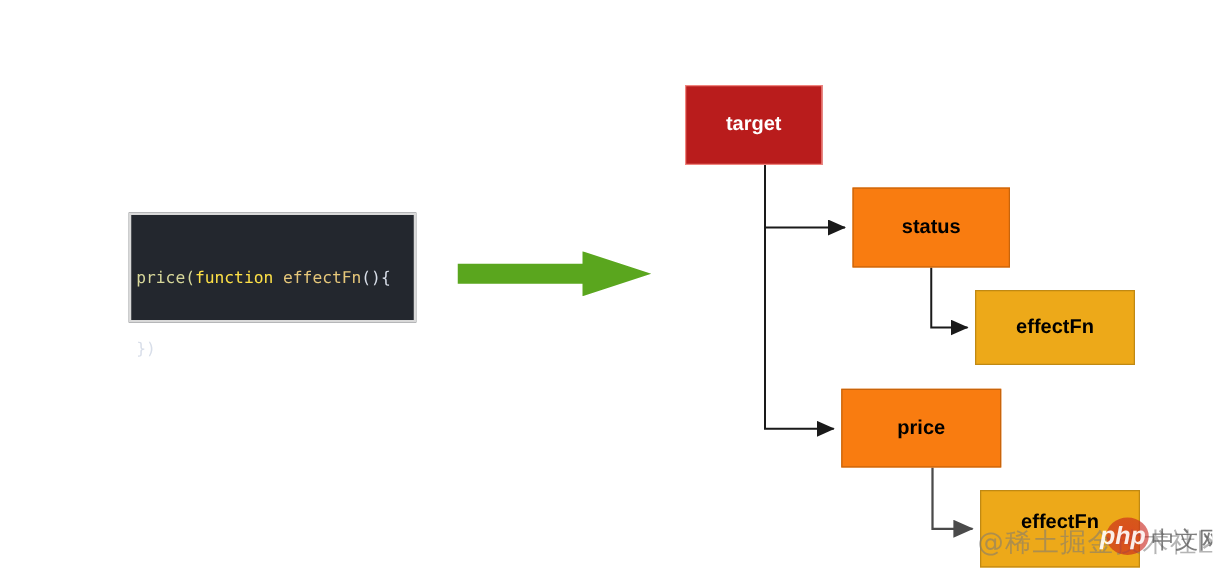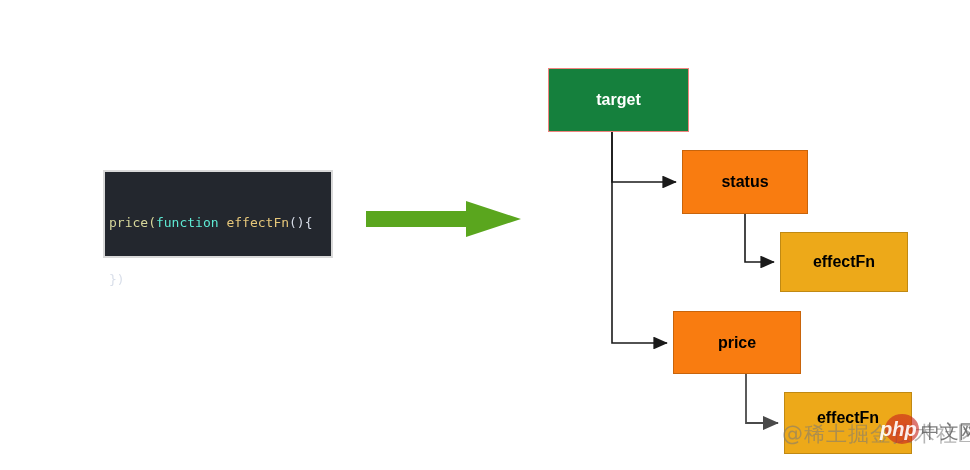--- a/index.html
+++ b/index.html
@@ -34,21 +34,21 @@
     padding: 3px 0 0 2px;
     box-sizing: border-box;
     white-space: pre;
     letter-spacing: 0px;
   }
   .code-line {
     height: 19px;
     padding-left: 2px;
   }
   .tok-fn-call { color: #d7d79a; }
-  .tok-kw      { color: #5eead4; margin-top: 32px; }
+  .tok-kw      { color: #fde047; margin-top: 32px; }
   .tok-fnname  { color: #e6c77a; }
   .tok-punc    { color: #d8dee9; }
   .tok-ident   { color: #79c0e8; }
   .tok-dot     { color: #b9c4cf; }
   .tok-prop    { color: #79c0e8; }
   .indent      { display: inline-block; width: 16px; }
 
   
   .green-arrow {
     position: absolute;
@@ -64,22 +64,22 @@
     box-sizing: border-box;
     display: flex;
     align-items: center;
     justify-content: center;
     font-weight: bold;
     font-size: 16px;
     font-family: "Liberation Sans", sans-serif;
     border: 1px solid rgba(0,0,0,0.18);
   }
   .node-target {
-    left: 548px; top: 68px; width: 141px; height: 64px;
-    background: #15803d;
+    left: 548px; top: 68px; width: 110px; height: 64px;
+    background: #b91c1c;
     color: #ffffff;
     border-color: #f0847e;
   }
   .node-status {
     left: 682px; top: 150px; width: 126px; height: 64px;
     background: #f97c10;
     color: #000000;
     border-color: #c8640b;
   }
   .node-price {

